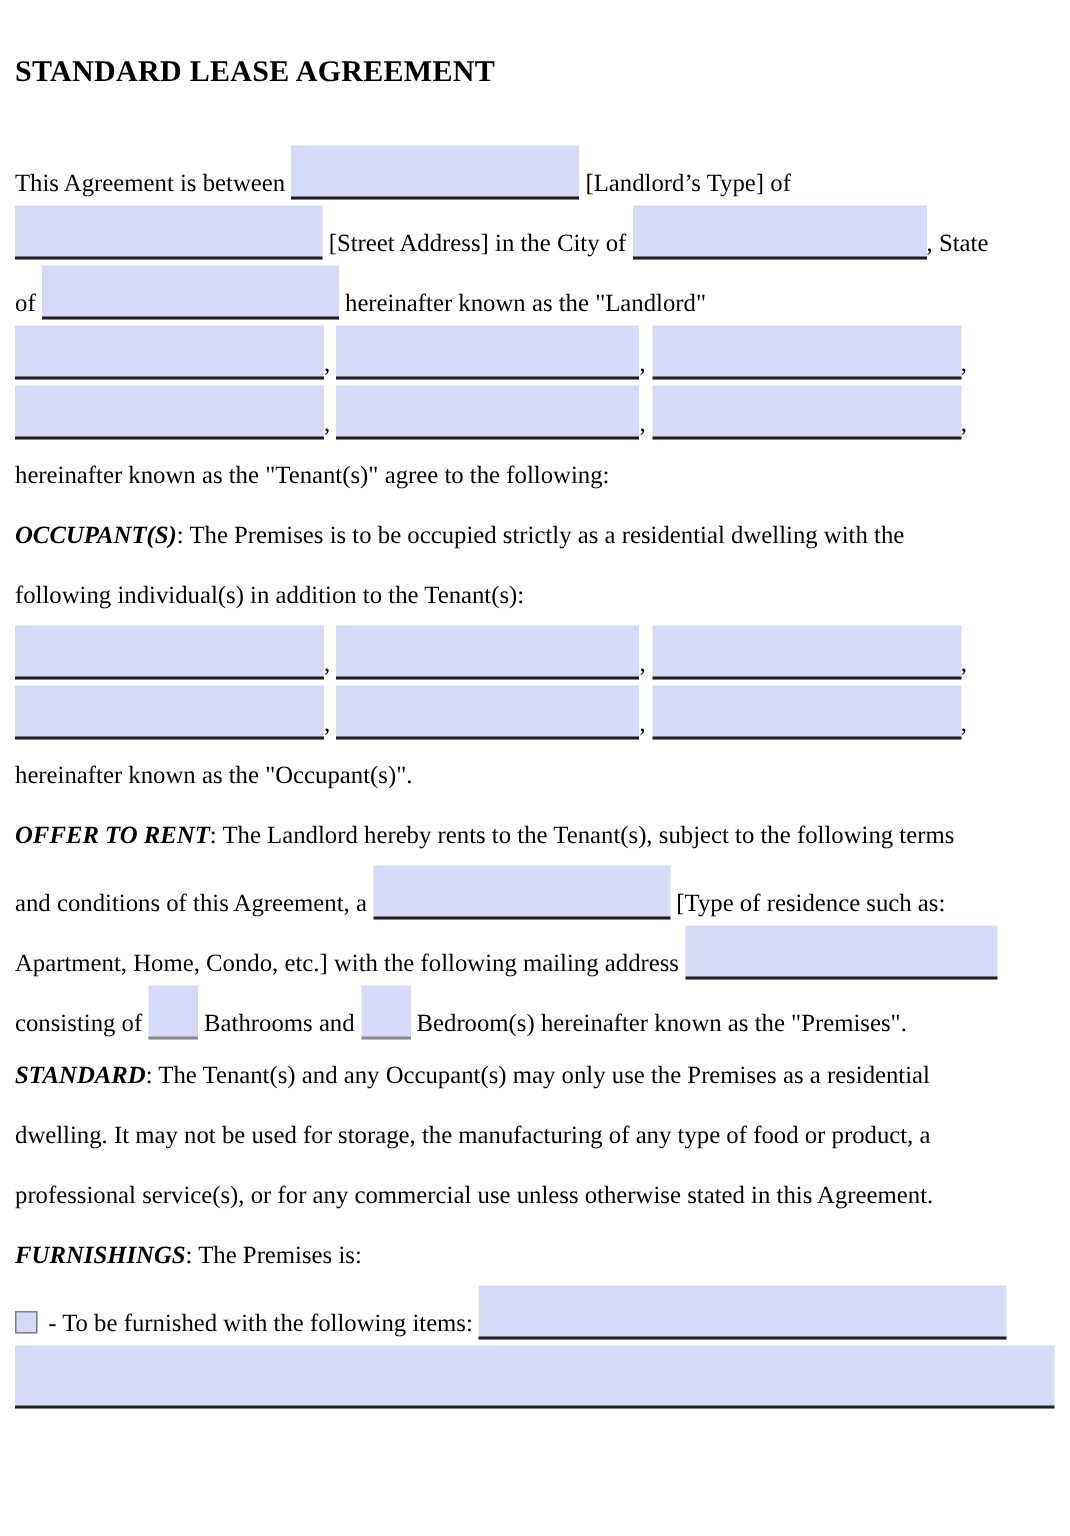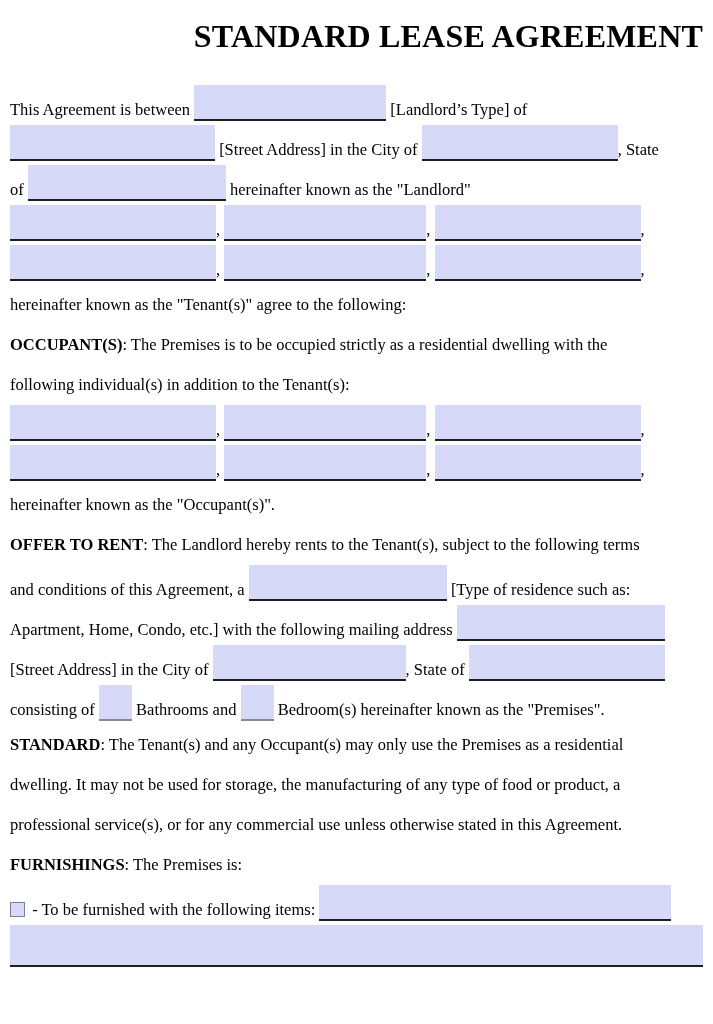--- a/index.html
+++ b/index.html
@@ -13,33 +13,33 @@
   body {
     font-family: "Liberation Serif", "DejaVu Serif", serif;
     font-size: 16.5px;
     color: #000000;
   }
   .page {
     width: 693px;
     padding: 14px 10px 0 10px;
   }
   .title {
-    text-align: right;
-    font-size: 32px;
+    text-align: left;
+    font-size: 20px;
     line-height: 36px;
     font-weight: bold;
-    margin: 4px 0 31px 0;
+    margin: 16px 0 31px 0;
     letter-spacing: 0.2px;
   }
   .line {
     height: 40px;
     line-height: 40px;
     white-space: nowrap;
   }
-  .bold { font-weight: bold; }
+  .bold { font-weight: bold; font-style: italic; }
   .field {
     display: inline-block;
     height: 34px;
     background: var(--field-bg, #d6d9f8);
     border-bottom: 2px solid var(--underline, #1f1f1f);
     vertical-align: -6px;
   }
   .field.small {
     border-bottom-color: var(--underline-small, #8a8a8a);
   }
@@ -70,21 +70,20 @@
       <div class="line"><span class="field" style="width: 206px;"></span><span>, </span><span class="field" style="width: 202px;"></span><span>, </span><span class="field" style="width: 206px;"></span><span>,</span></div>
       <div class="line"><span>hereinafter known as the "Tenant(s)" agree to the following:</span></div>
       <div class="line"><span class="bold">OCCUPANT(S)</span><span>: The Premises is to be occupied strictly as a residential dwelling with the</span></div>
       <div class="line"><span>following individual(s) in addition to the Tenant(s):</span></div>
       <div class="line"><span class="field" style="width: 206px;"></span><span>, </span><span class="field" style="width: 202px;"></span><span>, </span><span class="field" style="width: 206px;"></span><span>,</span></div>
       <div class="line"><span class="field" style="width: 206px;"></span><span>, </span><span class="field" style="width: 202px;"></span><span>, </span><span class="field" style="width: 206px;"></span><span>,</span></div>
       <div class="line"><span>hereinafter known as the "Occupant(s)".</span></div>
       <div class="line"><span class="bold">OFFER TO RENT</span><span>: The Landlord hereby rents to the Tenant(s), subject to the following terms</span></div>
       <div class="line"><span>and conditions of this Agreement, a </span><span class="field" style="width: 198px;"></span><span> [Type of residence such as:</span></div>
       <div class="line"><span>Apartment, Home, Condo, etc.] with the following mailing address </span><span class="field" style="width: 208px;"></span></div>
-      <div class="line"><span>[Street Address] in the City of </span><span class="field" style="width: 193px;"></span><span>, State of </span><span class="field" style="width: 196px;"></span></div>
       <div class="line"><span>consisting of </span><span class="field small" style="width: 33px;"></span><span> Bathrooms and </span><span class="field small" style="width: 33px;"></span><span> Bedroom(s) hereinafter known as the "Premises".</span></div>
       <div class="line"><span class="bold">STANDARD</span><span>: The Tenant(s) and any Occupant(s) may only use the Premises as a residential</span></div>
       <div class="line"><span>dwelling. It may not be used for storage, the manufacturing of any type of food or product, a</span></div>
       <div class="line"><span>professional service(s), or for any commercial use unless otherwise stated in this Agreement.</span></div>
       <div class="line"><span class="bold">FURNISHINGS</span><span>: The Premises is:</span></div>
       <div class="line"><span class="checkbox"></span><span> - To be furnished with the following items: </span><span class="field" style="width: 352px;"></span></div>
       <div class="line"><span class="field tall" style="width: 693px;"></span></div>
     </div>
 </div>
 

